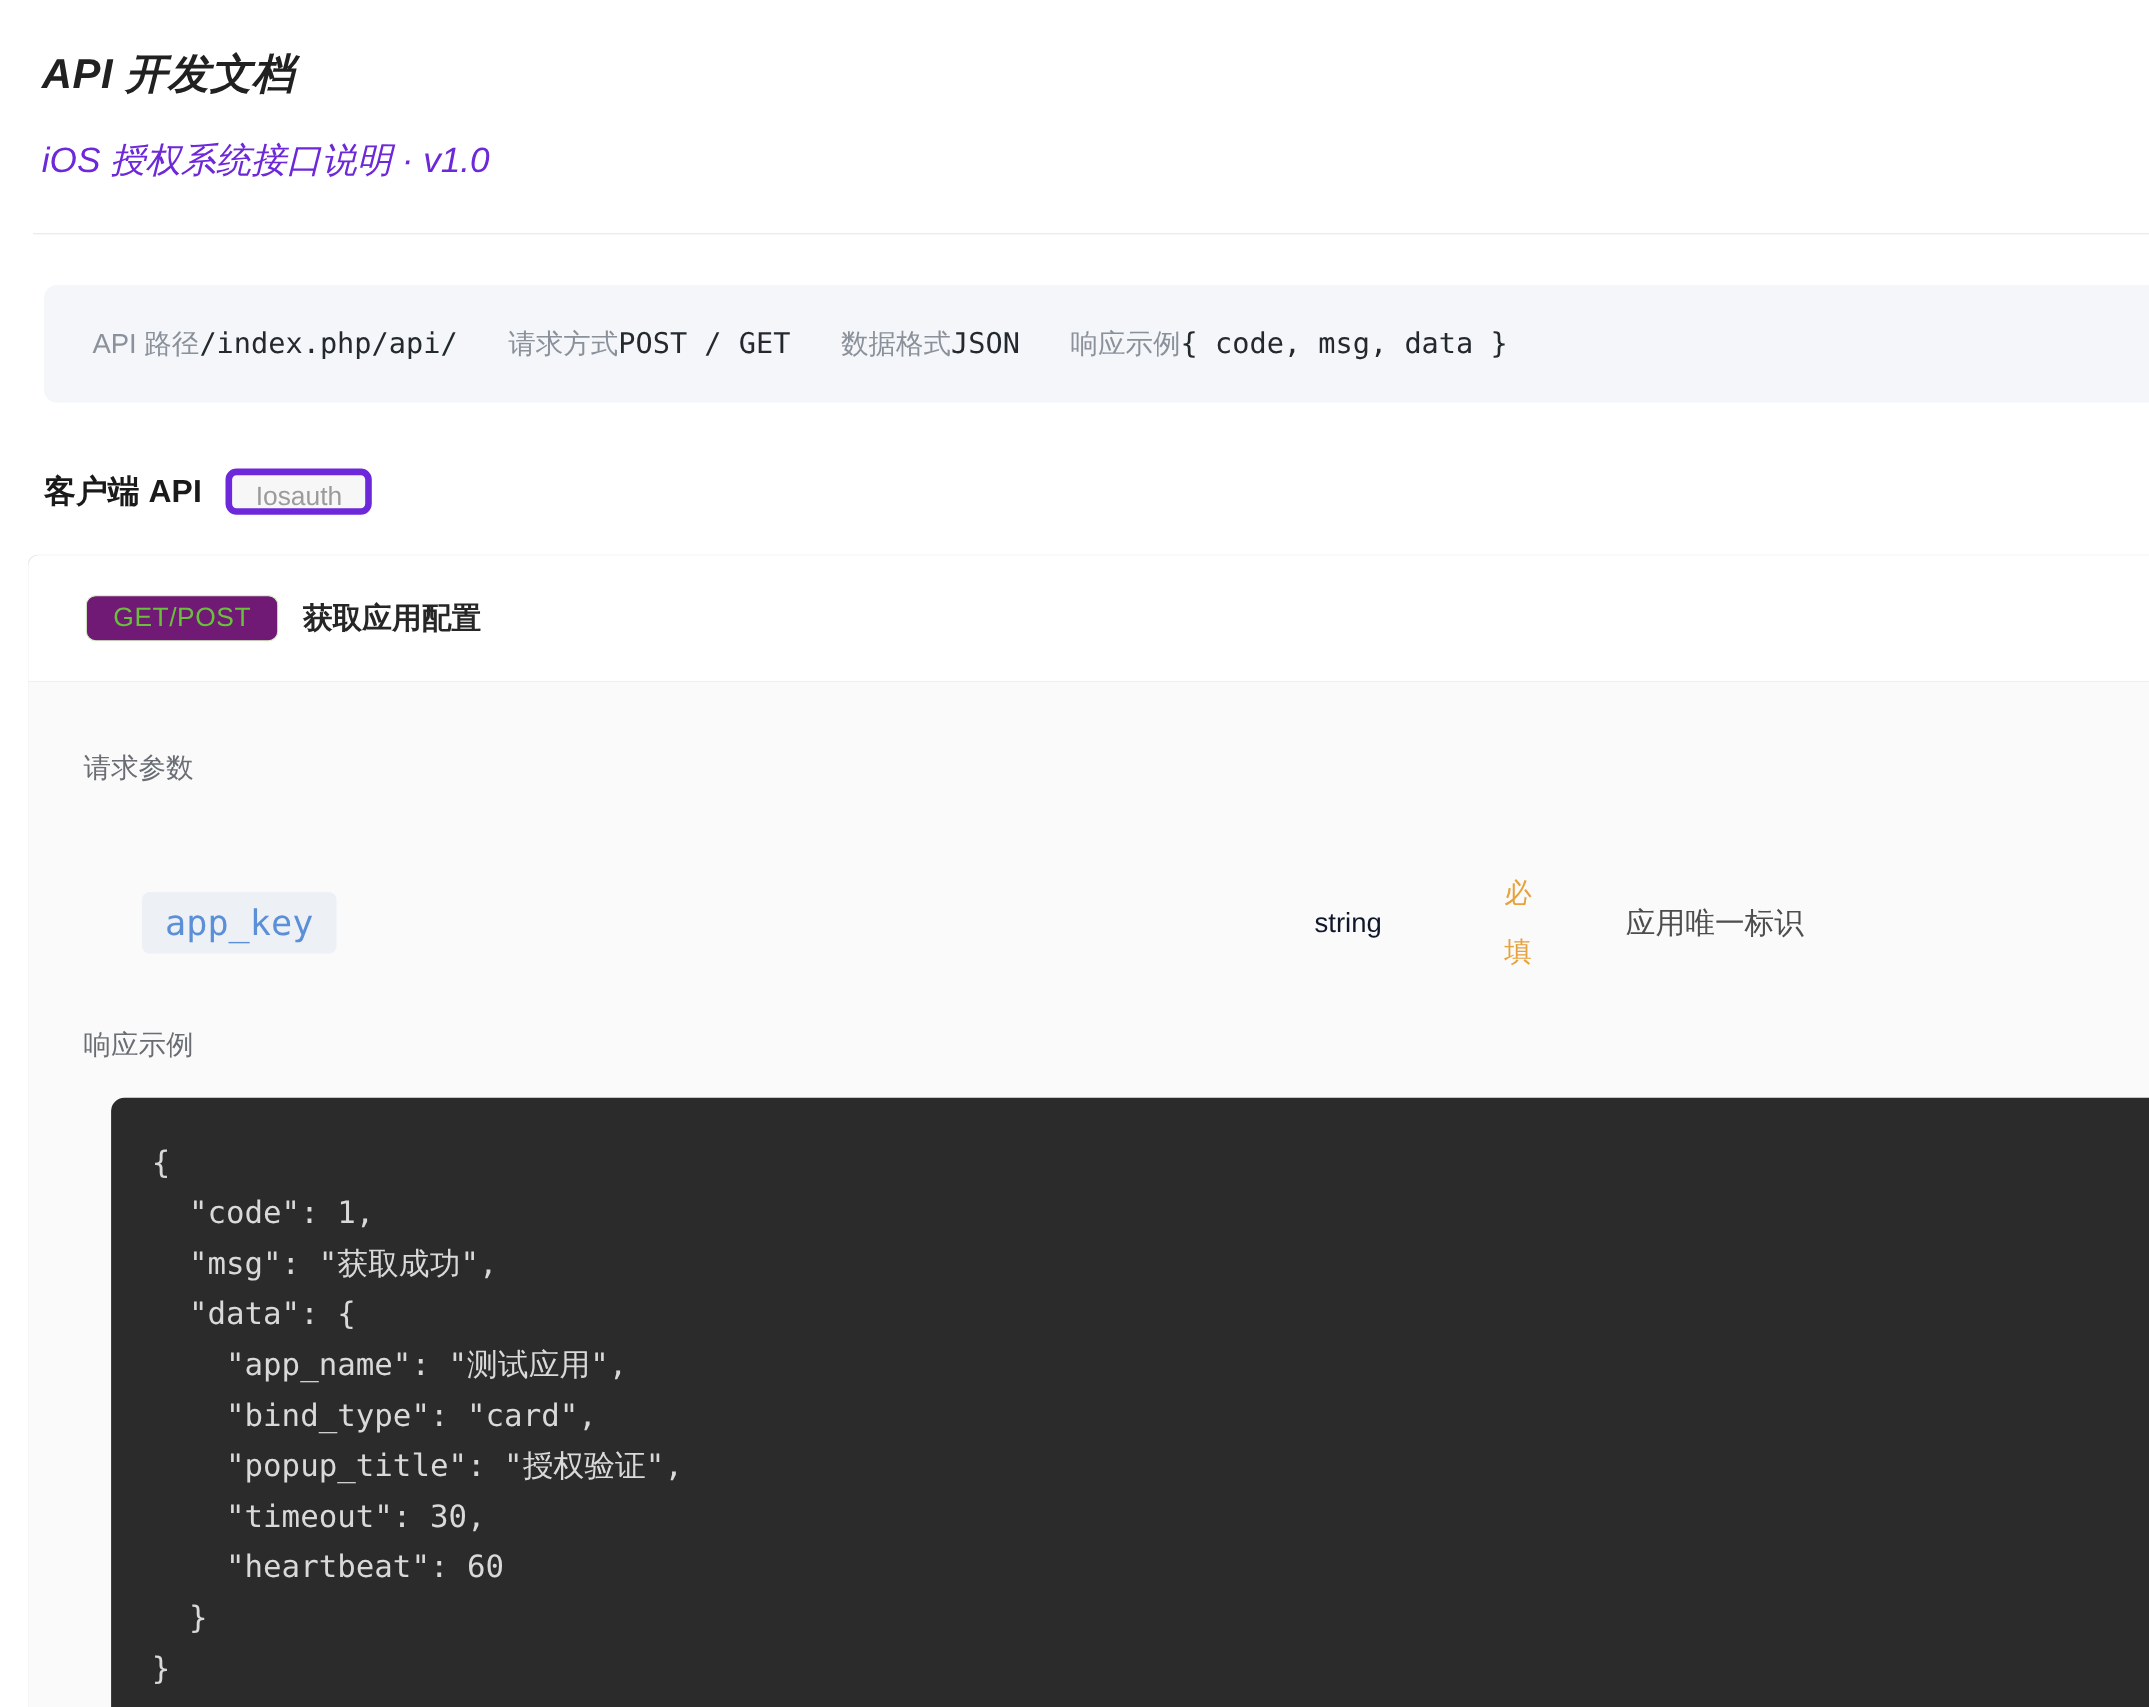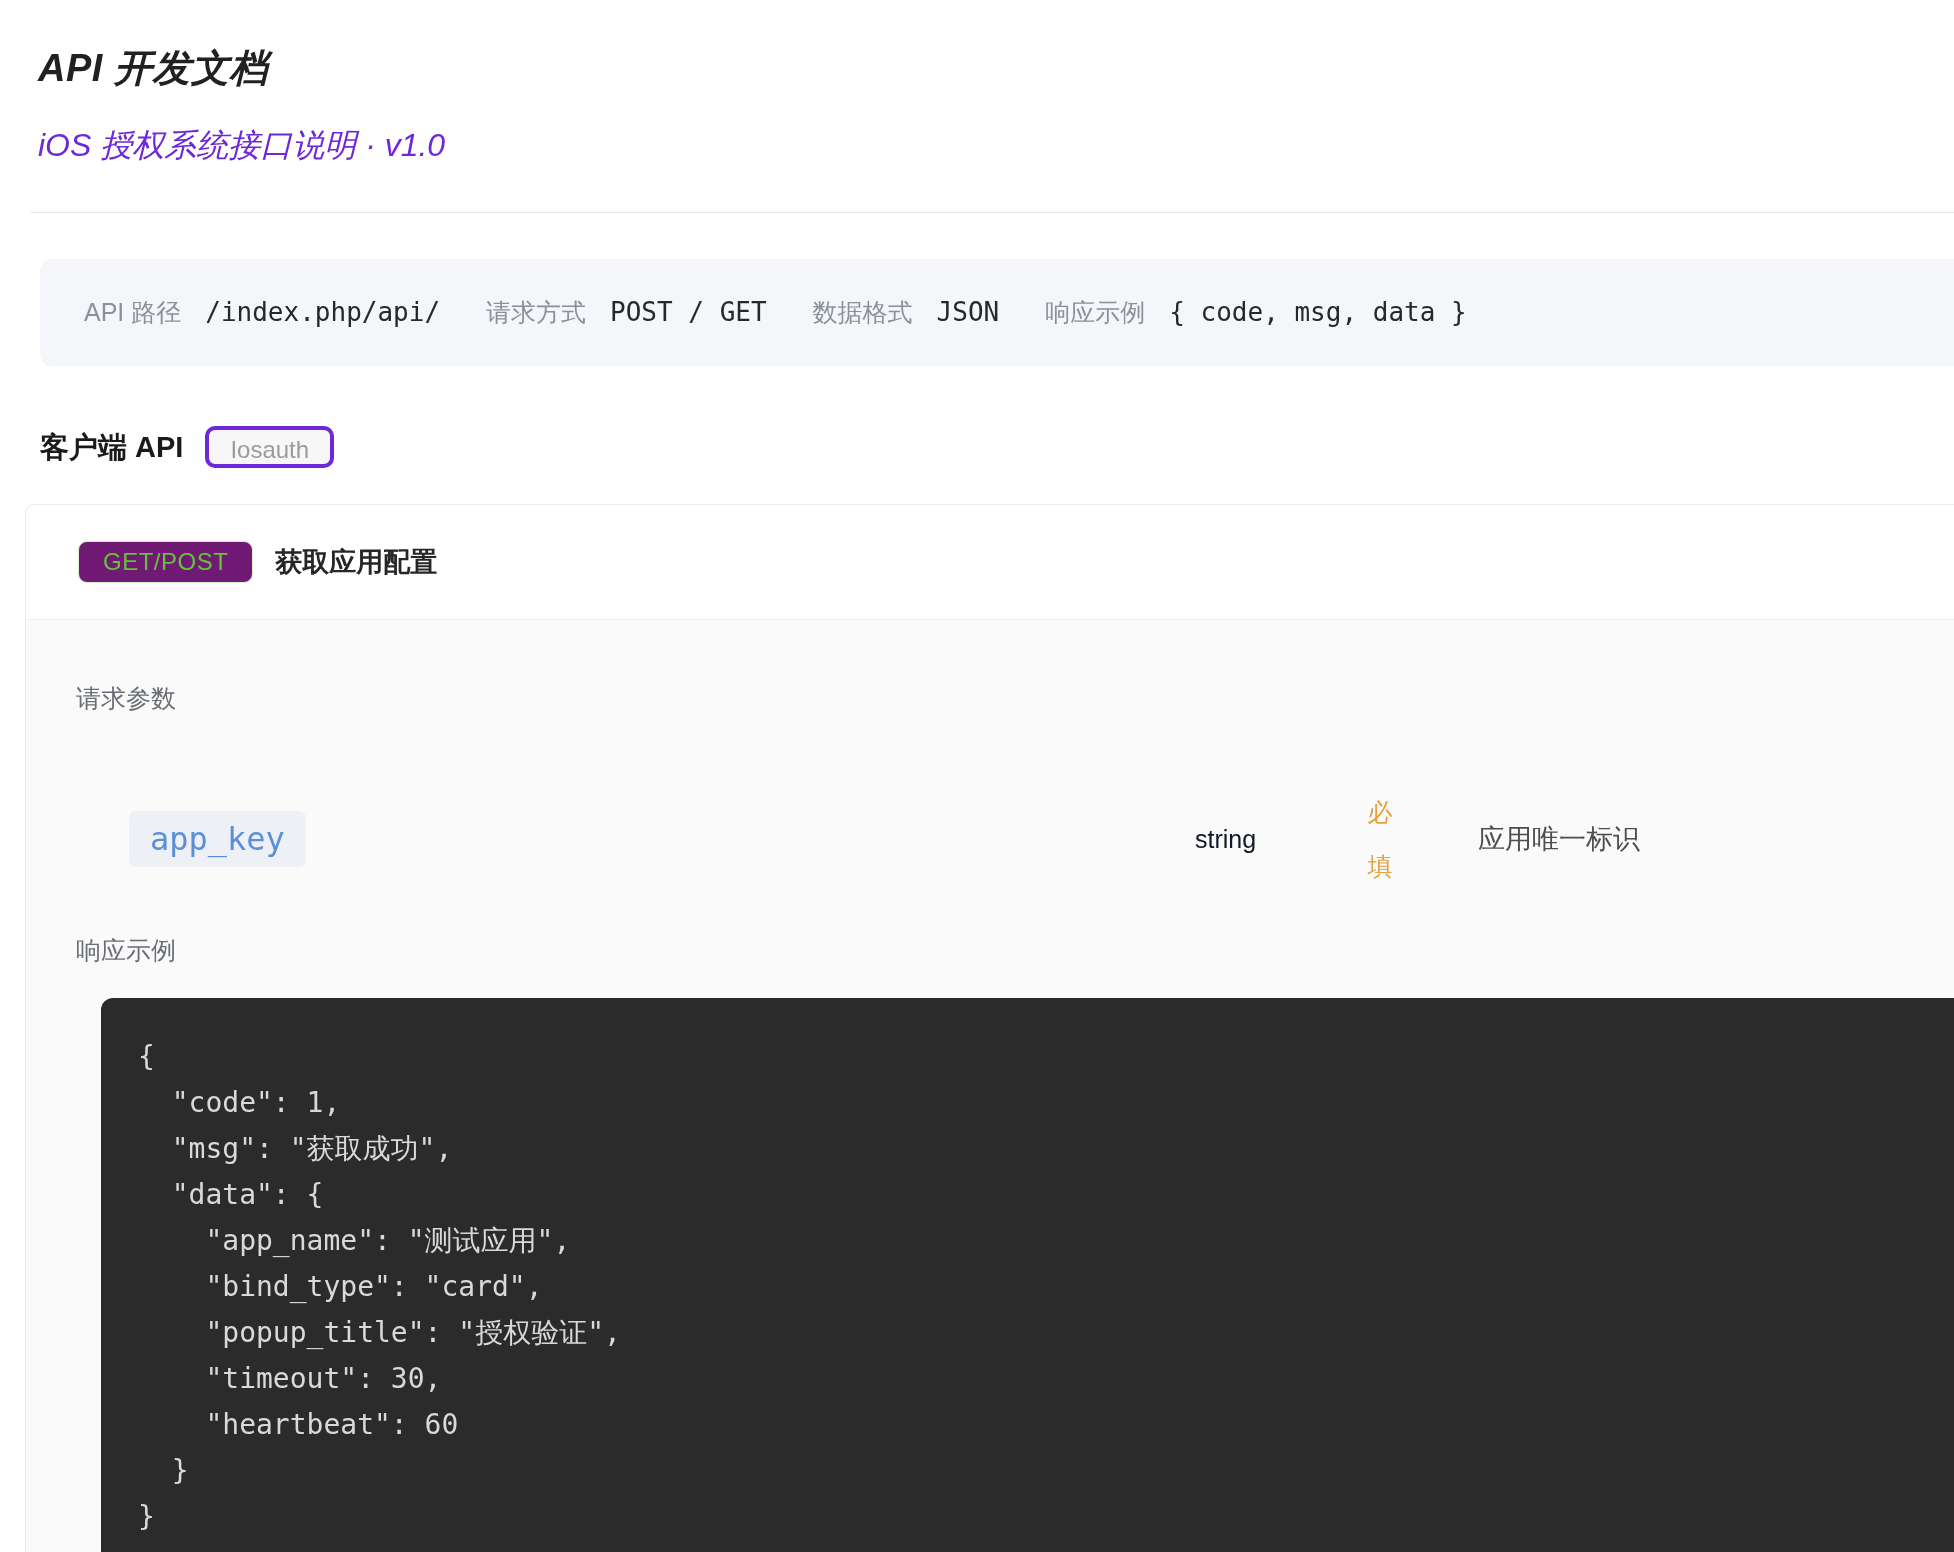--- a/index.html
+++ b/index.html
@@ -29,35 +29,35 @@
   
   .meta-bar {
     margin: 46px -30px 0 40px;
     height: 107px;
     background: #f4f6f9;
     border-radius: 12px;
     display: flex; align-items: center;
     padding-left: 44px;
     gap: 46px;
   }
-  .meta-item { display: flex; align-items: baseline; gap: 24px; font-size: 25px; }
+  .meta-item { display: flex; align-items: baseline; gap: 0; font-size: 25px; }
   .meta-label { color: #8a919b; }
   .meta-value { color: #24292e; font-family: "DejaVu Sans Mono", monospace; font-size: 26px; }
 
   
   .section-heading {
     margin: 60px 0 0 40px;
     display: flex; align-items: center; gap: 22px;
   }
   .section-title { font-size: 29px; font-weight: bold; color: #1a1a1a; line-height: 42px; }
   .section-badge {
     height: 42px; line-height: 40px;
     padding: 0 21px;
     background: #f7f7f8;
-    border: 4px solid #6d28d9;
+    border: 6px solid #6d28d9;
     border-radius: 10px;
     color: #9b9b9b; font-size: 24px;
   }
 
   
   .card {
     margin: 36px -30px 0 25px;
     border: 1px solid #ebebeb;
     border-bottom: none;
     border-radius: 10px 0 0 0;

